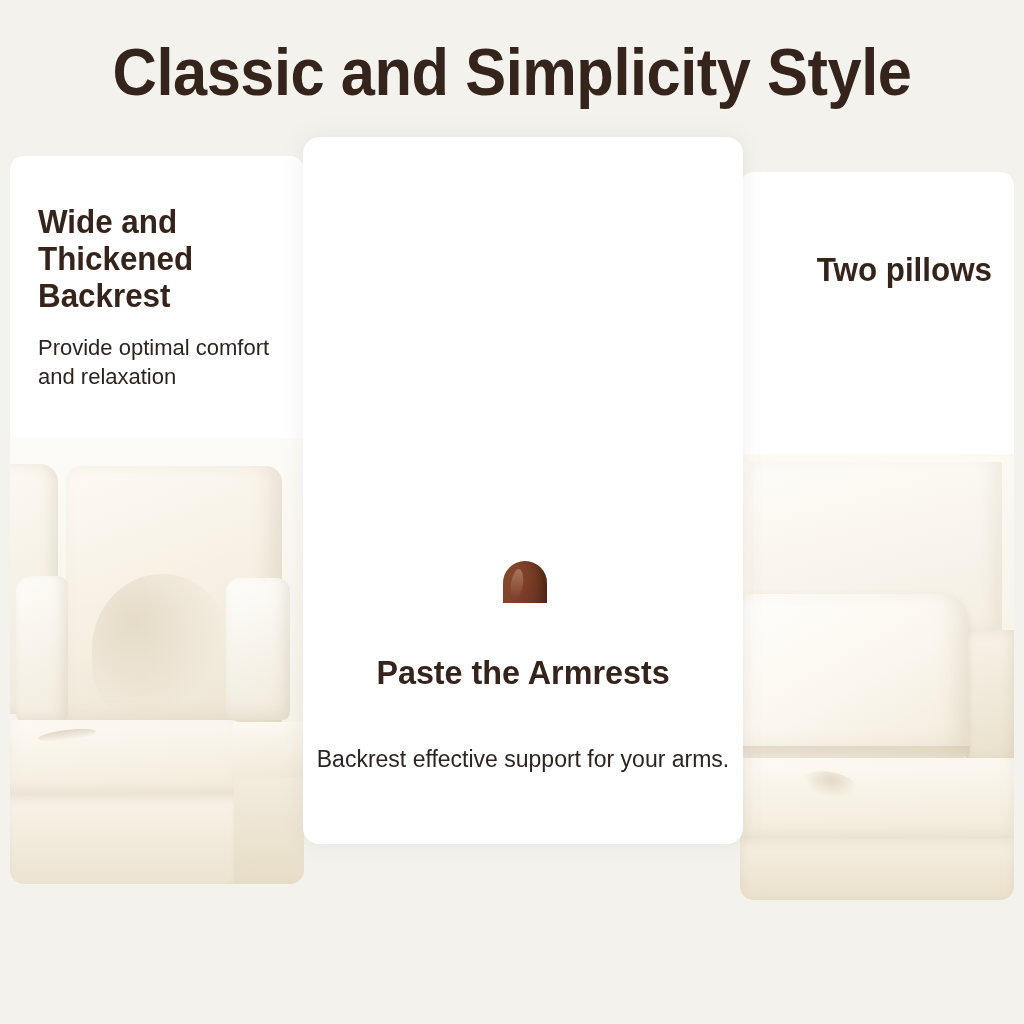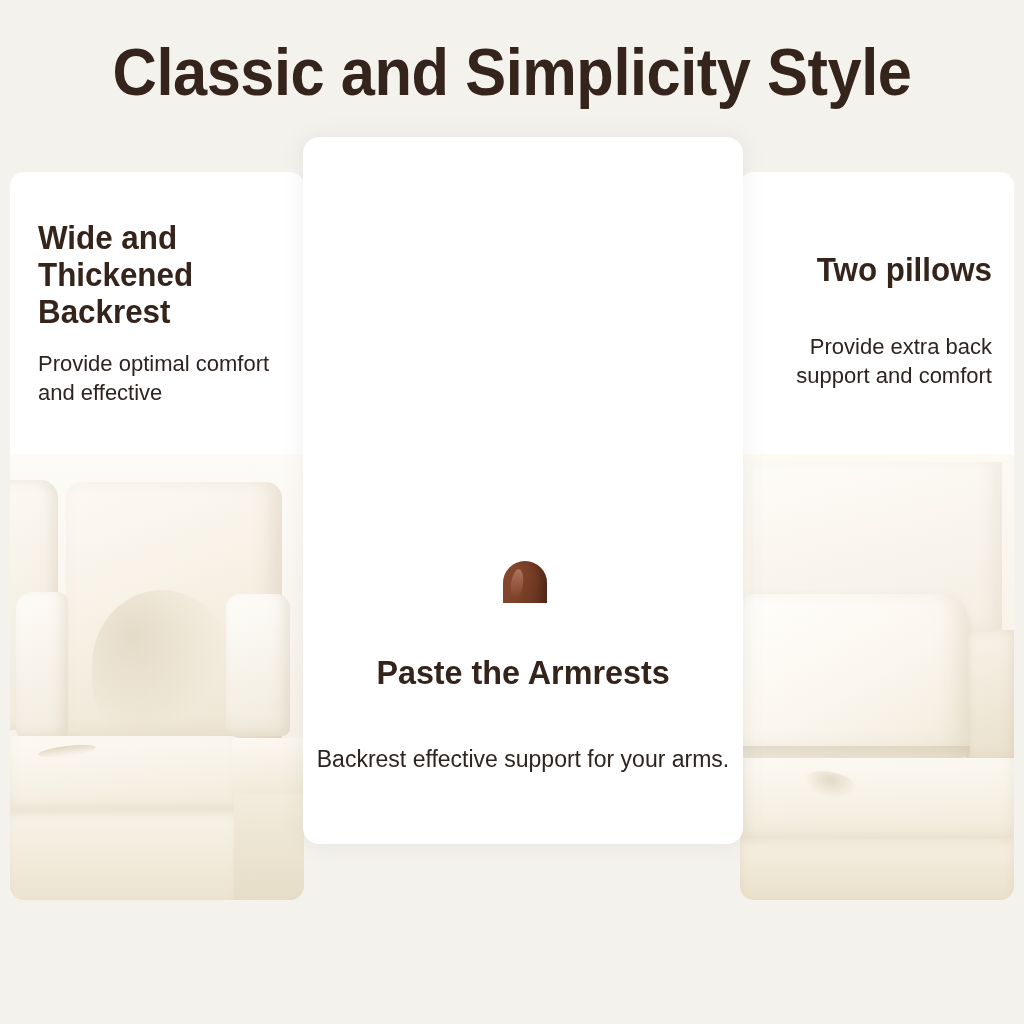--- a/index.html
+++ b/index.html
@@ -33,21 +33,21 @@
 
   
   .card {
     position: absolute;
     background: #ffffff;
     overflow: hidden;
   }
 
   .card-left {
     left: 10px;
-    top: 172px;
+    top: 156px;
     width: 294px;
     height: 728px;
     border-radius: 14px;
   }
   .card-right {
     left: 740px;
     top: 172px;
     width: 274px;
     height: 728px;
     border-radius: 14px;
@@ -357,21 +357,21 @@
 </style>
 </head>
 <body>
 
 <div class="page-title">Classic and Simplicity Style</div>
 
 <div class="card card-left">
 
   <div class="txt-block left-text">
     <div class="heading">Wide and Thickened Backrest</div>
-    <div class="subtext">Provide optimal comfort and effective</div>
+    <div class="subtext">Provide optimal comfort and relaxation</div>
   </div>
 
   <div class="photo photo-left">
     <div class="pl-wall"></div>
     <div class="pl-back-a"></div>
     <div class="pl-back-b"></div>
     <div class="pl-pillow-a"></div>
     <div class="pl-pillow-b"></div>
     <div class="pl-seat"></div>
     <div class="pl-seat-r"></div>
@@ -379,21 +379,20 @@
     <div class="pl-base"></div>
     <div class="pl-base-r"></div>
   </div>
 
 </div>
 
 <div class="card card-right">
 
   <div class="txt-block right-text">
     <div class="heading">Two pillows</div>
-    <div class="subtext">Provide extra back support and comfort</div>
   </div>
 
   <div class="photo photo-right">
     <div class="pr-back"></div>
     <div class="pr-backrest"></div>
     <div class="pr-sidepillow"></div>
     <div class="pr-pillow"></div>
     <div class="pr-pillow-edge"></div>
     <div class="pr-seat"></div>
     <div class="pr-seat-tuft"></div>

